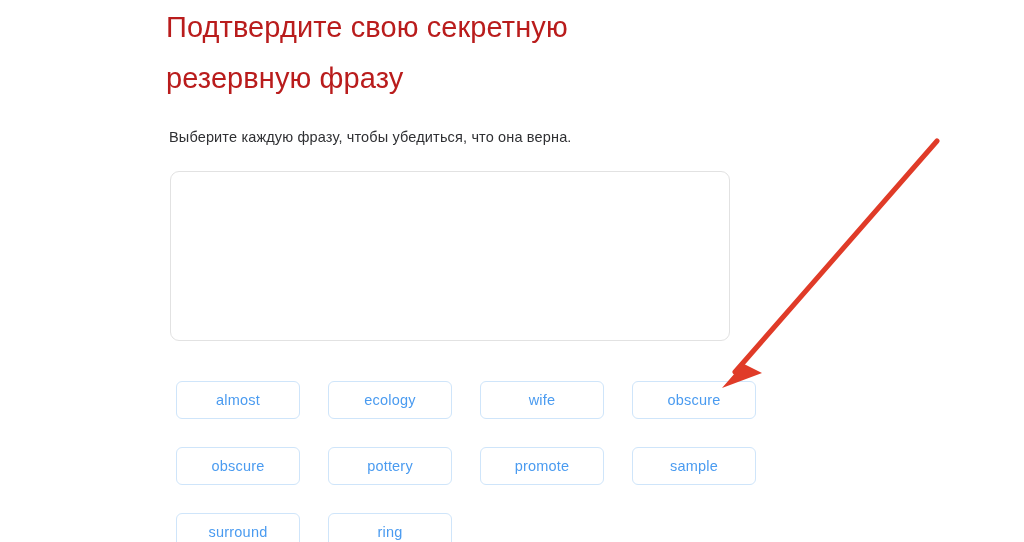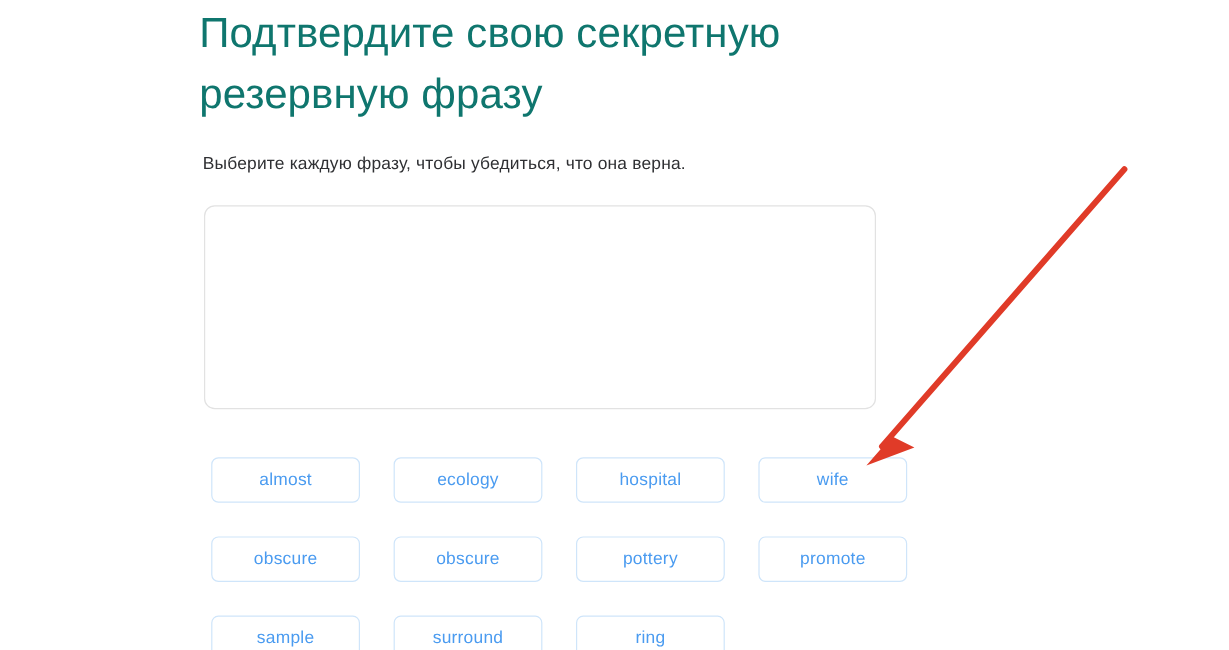--- a/index.html
+++ b/index.html
@@ -23,25 +23,25 @@
     background: #ffffff;
   }
 
   
   .page-title {
     position: absolute;
     left: 166px;
     top: 2px;
     width: 620px;
     margin: 0;
-    font-size: 35px;
+    font-size: 29px;
     line-height: 51px;
     font-weight: 400;
     letter-spacing: 0.1px;
-    color: #0f766e;
+    color: #b91c1c;
     white-space: pre-line;
   }
 
   .page-subtitle {
     position: absolute;
     left: 169px;
     top: 127px;
     margin: 0;
     font-size: 14.5px;
     line-height: 20px;
@@ -119,21 +119,20 @@
   <h1 class="page-title">Подтвердите свою секретную
 резервную фразу</h1>
 
   <p class="page-subtitle">Выберите каждую фразу, чтобы убедиться, что она верна.</p>
 
   <div class="phrase-dropzone" id="dropzone"></div>
 
   <div class="word-bank" id="word-bank">
       <button class="word-chip">almost</button>
       <button class="word-chip">ecology</button>
-      <button class="word-chip">hospital</button>
       <button class="word-chip">wife</button>
       <button class="word-chip">obscure</button>
       <button class="word-chip">obscure</button>
       <button class="word-chip">pottery</button>
       <button class="word-chip">promote</button>
       <button class="word-chip">sample</button>
       <button class="word-chip">surround</button>
       <button class="word-chip">ring</button>
     </div>
 

